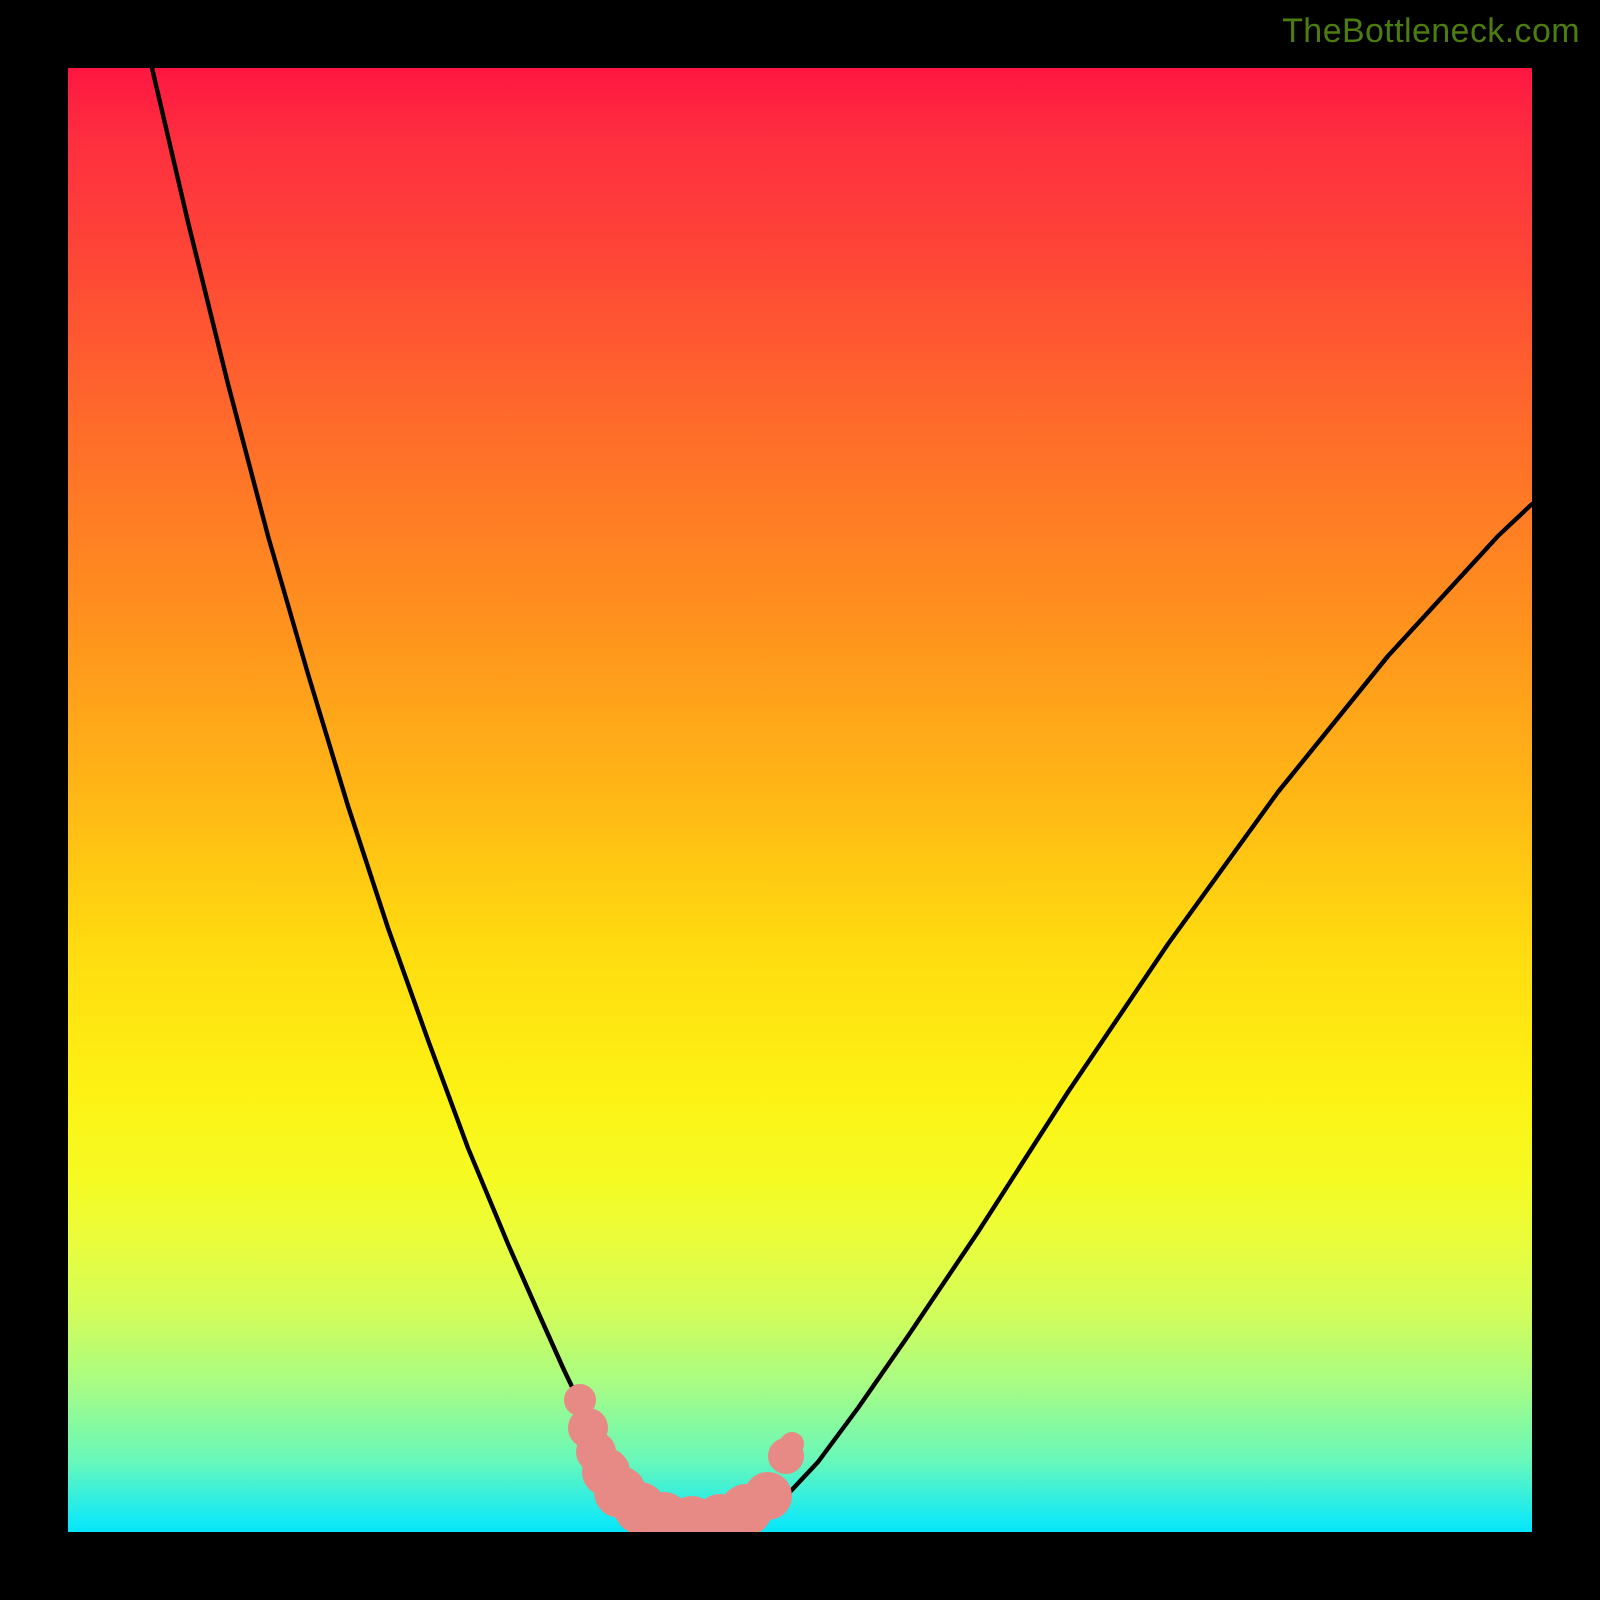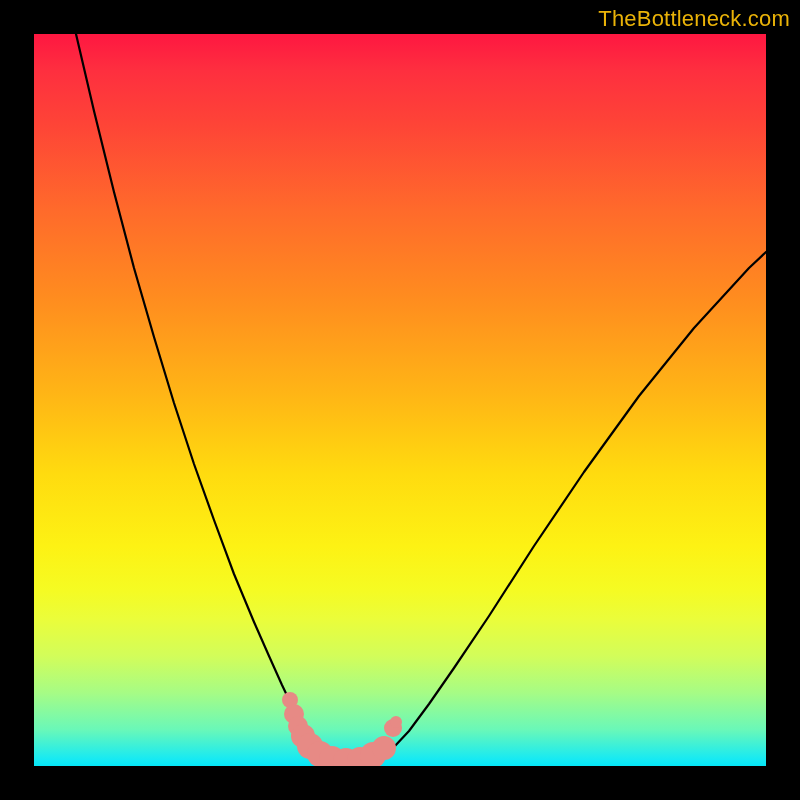--- a/index.html
+++ b/index.html
@@ -43,22 +43,22 @@
       #a6fc85 90%,
       #6af8b8 95%,
       #18eaf2 99%,
       #05e6f8 100%
     );
   }
   .watermark {
     position: absolute;
     top: 6px;
     right: 10px;
-    color: #eab308;
-    font-size: 22px;
+    color: #4d7c0f;
+    font-size: 17px;
     letter-spacing: 0.2px;
     user-select: none;
   }
   svg.curves {
     position: absolute;
     inset: 0;
   }
 </style>
 </head>
 <body>

